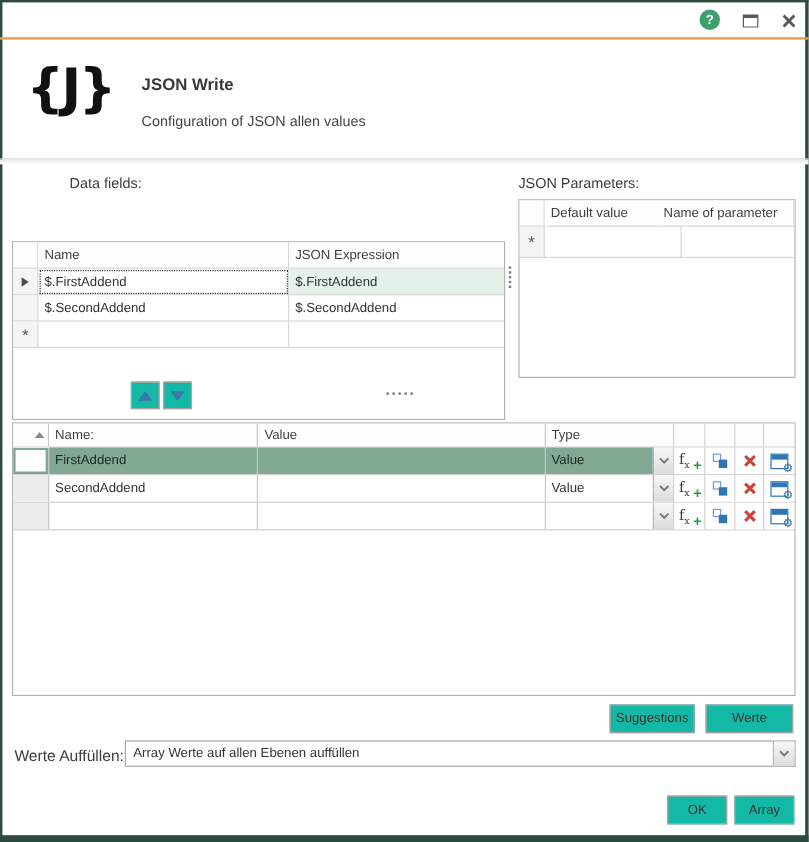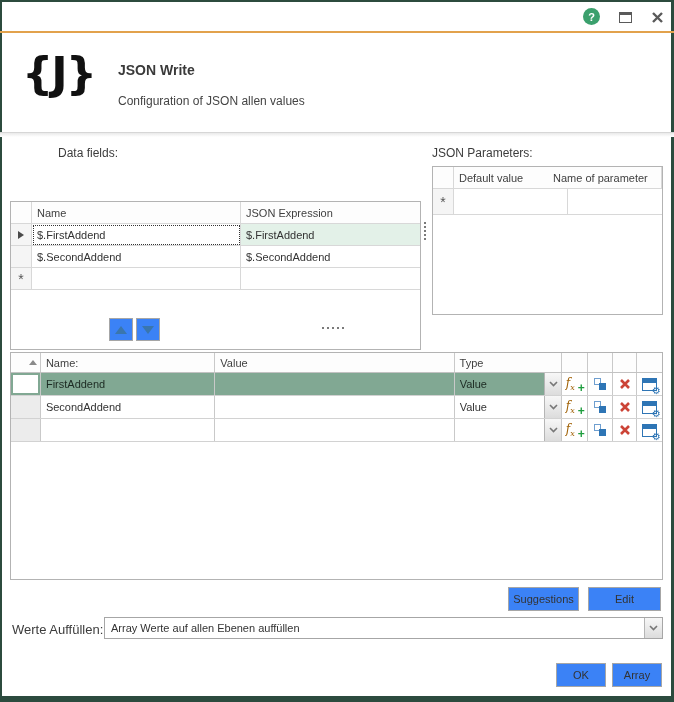--- a/index.html
+++ b/index.html
@@ -40,21 +40,21 @@
   .vhead{height:20px;border-bottom:1px solid #c2c2c2;}
   .vcell{border-right:1px solid #c9c9c9;display:flex;align-items:center;
     padding:0 5px;overflow:hidden;white-space:nowrap;}
   .vcell.noborder{border-right:none;}
   .vhead .vcell{background:#fdfdfd;color:#3f3f3f;}
   .handle-cell{background:#ececec;justify-content:center;padding:0;}
   .row-selected .data-cell{background:#81a893;color:#1c2a22;}
   .handle-sel{background:#fff;box-shadow:inset 0 0 0 2px #81a893;}
   .icon-cell{justify-content:center;padding:0;background:#fff;}
   
-  .btn{background:#3b82f6;border:1px solid #a6a6a6;display:flex;align-items:center;
+  .btn{background:#14b8a6;border:1px solid #a6a6a6;display:flex;align-items:center;
     justify-content:center;font-size:11px;color:#333;}
   .combo{border:1px solid #a6a6a6;background:#fff;display:flex;align-items:center;}
   .combo-text{flex:1;padding:0 6px;overflow:hidden;white-space:nowrap;}
   .combo-btn{width:18px;align-self:stretch;border-left:1px solid #b5b5b5;
     background:linear-gradient(#f7f7f7,#dcdcdc);display:flex;align-items:center;justify-content:center;}
   .tri-up{width:0;height:0;border-left:6px solid transparent;border-right:6px solid transparent;
     border-bottom:8px solid #3a76ad;}
   .tri-down{width:0;height:0;border-left:6px solid transparent;border-right:6px solid transparent;
     border-top:8px solid #3a76ad;}
   .sort-up{width:0;height:0;border-left:4px solid transparent;border-right:4px solid transparent;
@@ -66,21 +66,21 @@
   .grip-h{display:flex;gap:3px;}
   .grip-h i{width:2px;height:2px;background:#7a7a7a;}
   
   .gridicon{width:3px;height:3px;background:#5c5c5c;position:relative;
     box-shadow:5px 0 #5c5c5c,10px 0 #5c5c5c,15px 0 #5c5c5c,
                0 5px #5c5c5c,5px 5px #5c5c5c,10px 5px #5c5c5c,15px 5px #5c5c5c,
                0 10px #5c5c5c,5px 10px #5c5c5c,10px 10px #5c5c5c,15px 10px #5c5c5c;
     margin-left:-15px;margin-top:-10px;}
   
   .fxicon{position:relative;width:18px;height:16px;}
-  .fxicon .fx{font-family:"DejaVu Serif",serif;font-style:italic;font-size:12px;color:#a16207;}
+  .fxicon .fx{font-family:"DejaVu Serif",serif;font-size:12px;color:#404040;}
   .fxicon .plus{position:absolute;right:-1px;bottom:-3px;color:#1e9e3e;font-weight:bold;font-size:12px;}
   
   .copyicon{position:relative;width:12px;height:12px;}
   .copyicon .back{position:absolute;left:0;top:0;width:7px;height:7px;border:1px solid #6f9fd0;background:#fff;}
   .copyicon .front{position:absolute;right:0;bottom:0;width:7px;height:7px;background:#2e75b5;}
   
   .winicon{position:relative;width:15px;height:13px;border:1px solid #2e75b5;background:#fff;}
   .winicon .bar{position:absolute;left:0;top:0;right:0;height:4px;background:#2e75b5;}
   .winicon .gear{position:absolute;right:-5px;bottom:-6px;font-size:10px;color:#2e75b5;
     font-family:"DejaVu Sans",sans-serif;line-height:10px;}
@@ -289,21 +289,21 @@
       <div class="vcell icon-cell noborder" style="width:25px;">
           <span class="winicon">
             <span class="bar"></span>
             <span class="gear">⚙</span>
           </span>
         </div>
     </div>
   </div>
 
   <div class="abs btn" style="left:508px;top:587px;width:71px;height:24px;">Suggestions</div>
-  <div class="abs btn" style="left:588px;top:587px;width:73px;height:24px;">Edit</div>
+  <div class="abs btn" style="left:588px;top:587px;width:73px;height:24px;">Werte</div>
 
   <div class="abs" style="left:12px;top:622px;font-size:13px;color:#3c3c3c;">Werte Auffüllen:</div>
   <div class="abs combo" style="left:104px;top:617px;width:559px;height:22px;">
     <span class="combo-text">Array Werte auf allen Ebenen auffüllen</span>
     <span class="combo-btn">
         <svg width="9" height="6">
           <polyline points="1,1 4.5,4.5 8,1" fill="none" stroke="#777" stroke-width="1.6"></polyline>
         </svg>
       </span>
   </div>

